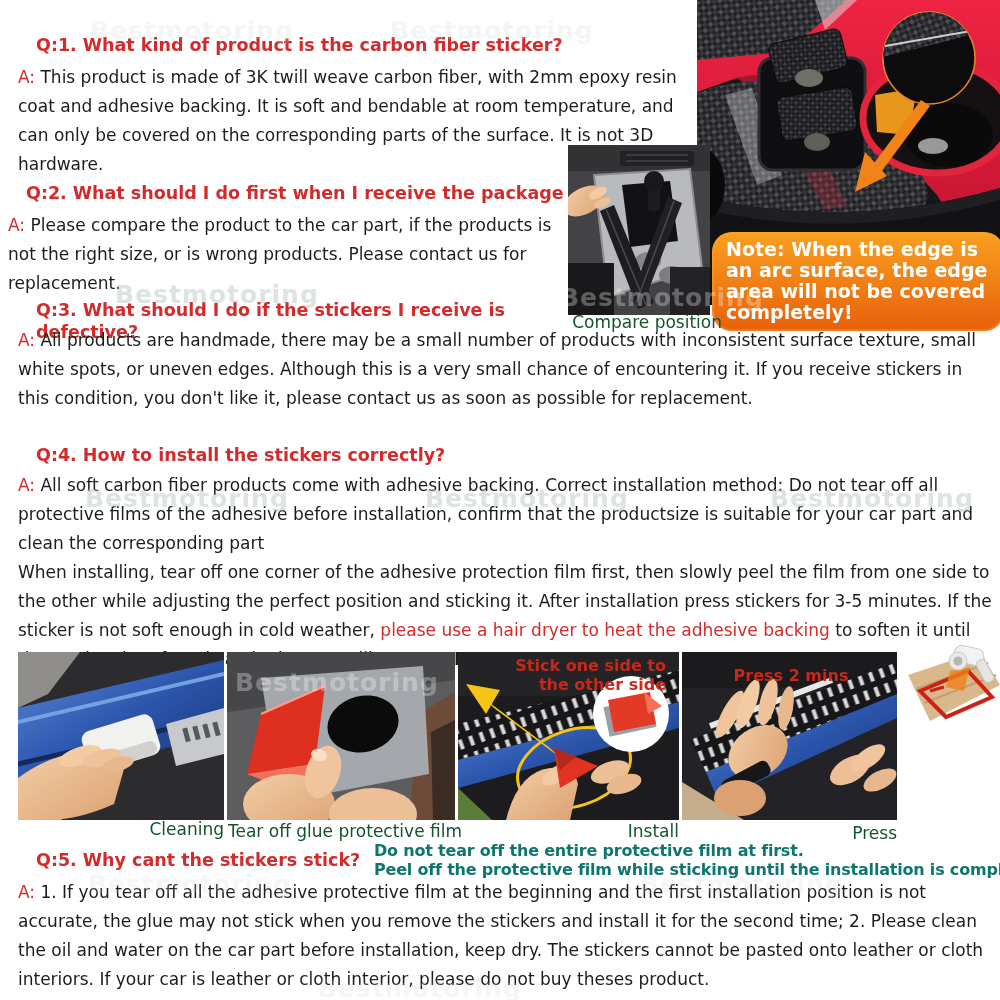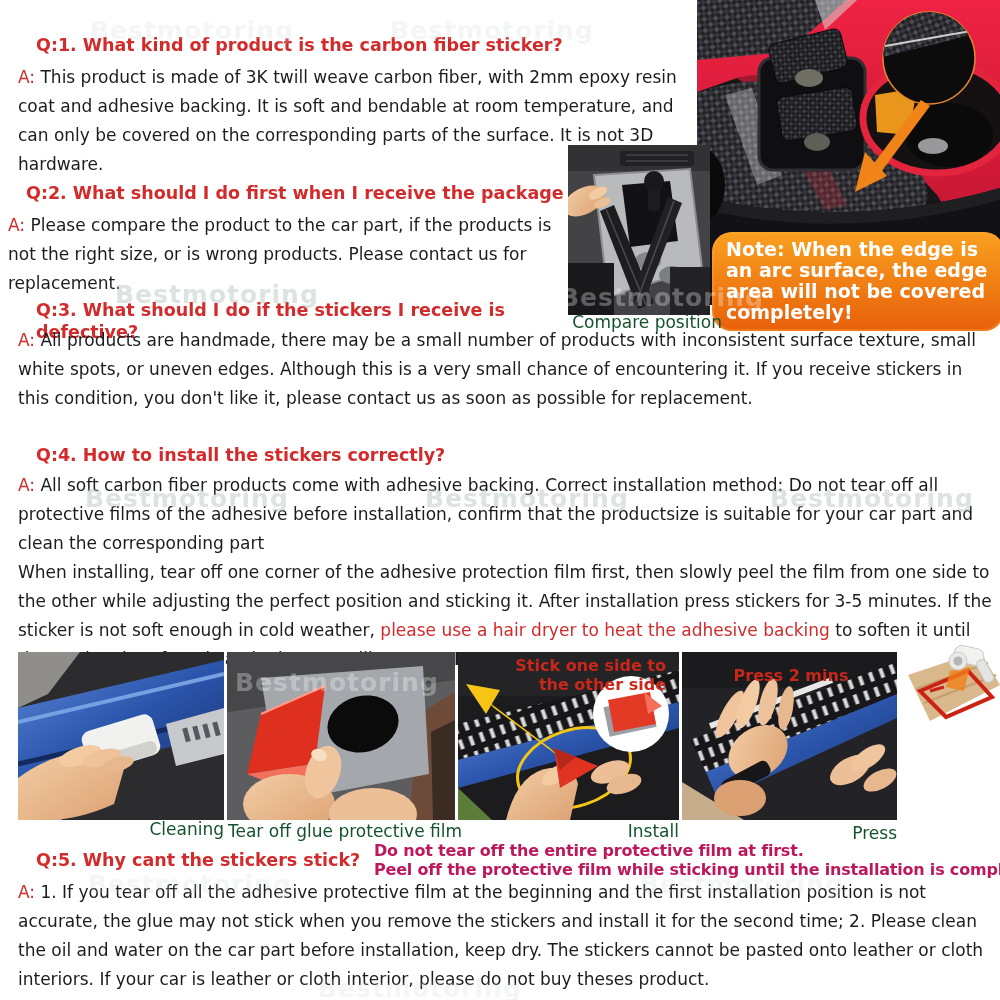--- a/index.html
+++ b/index.html
@@ -8,21 +8,21 @@
     font-family:"DejaVu Sans","Liberation Sans",sans-serif;
     color:#1c1c1c;overflow:hidden;
   }
   .abs{position:absolute;}
   .qtitle{color:#d32b2b;font-weight:bold;font-size:17.5px;line-height:22px;margin:0 0 7px 18px;}
   .answer{font-size:17px;line-height:29px;color:#1c1c1c;white-space:pre-line;}
   .seg-red{color:#d32b2b;}
   .seg-bold{font-weight:bold;}
   .seg-normal{}
   .caption{color:#14532d;font-weight:normal;font-size:17px;text-align:right;}
-  .tipline{color:#be185d;font-weight:bold;font-size:16px;line-height:18.5px;white-space:nowrap;letter-spacing:-0.2px;}
+  .tipline{color:#0f766e;font-weight:bold;font-size:16px;line-height:18.5px;white-space:nowrap;letter-spacing:-0.2px;}
   .photo{position:absolute;display:block;}
   .note-box{
     position:absolute;left:712px;top:232px;width:268px;
     background:linear-gradient(#f9a01f,#e8600b);
     border-radius:20px;padding:7px 10px 8px 14px;
     color:#ffffff;font-weight:bold;font-size:19px;line-height:21px;
     box-shadow:0 0 0 2px rgba(255,170,60,.35) inset;
   }
   .overlay-red{position:absolute;color:#c8271a;font-weight:bold;font-size:16px;line-height:19px;white-space:pre-line;}
   .wm{position:absolute;color:rgba(175,188,180,0.42);font-size:25px;font-weight:bold;letter-spacing:1px;pointer-events:none;z-index:5;text-align:center;}

